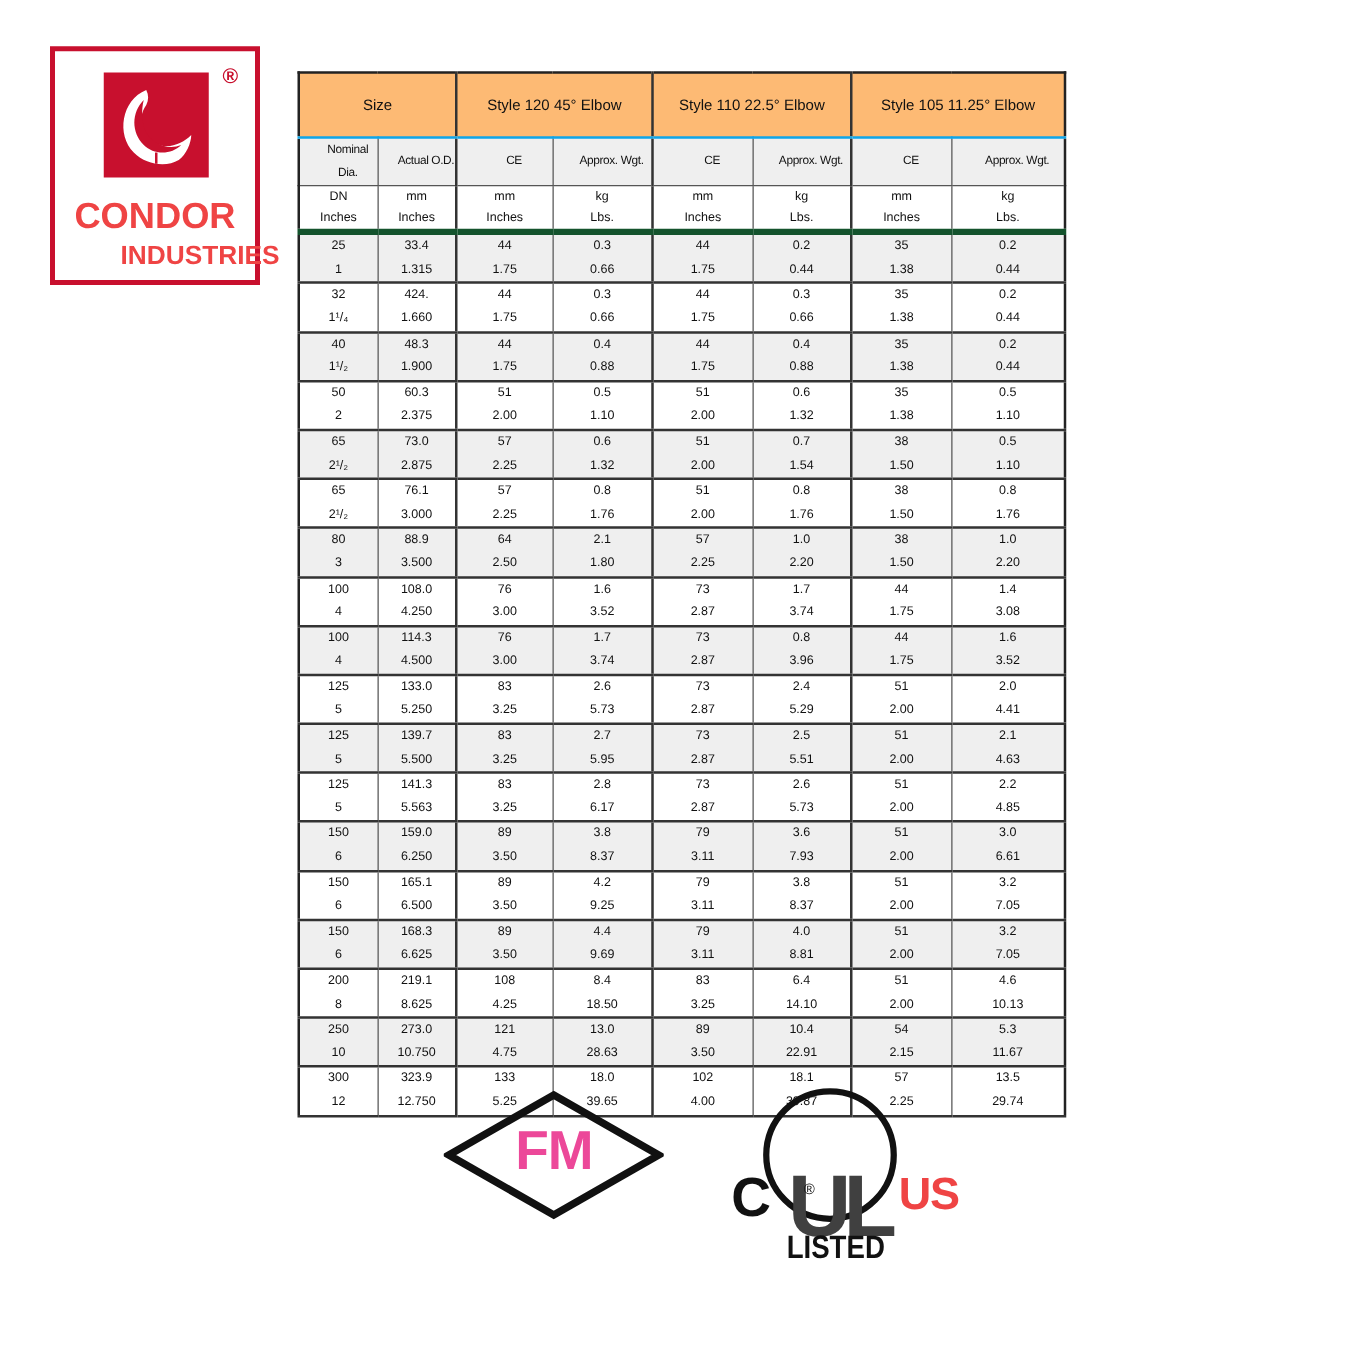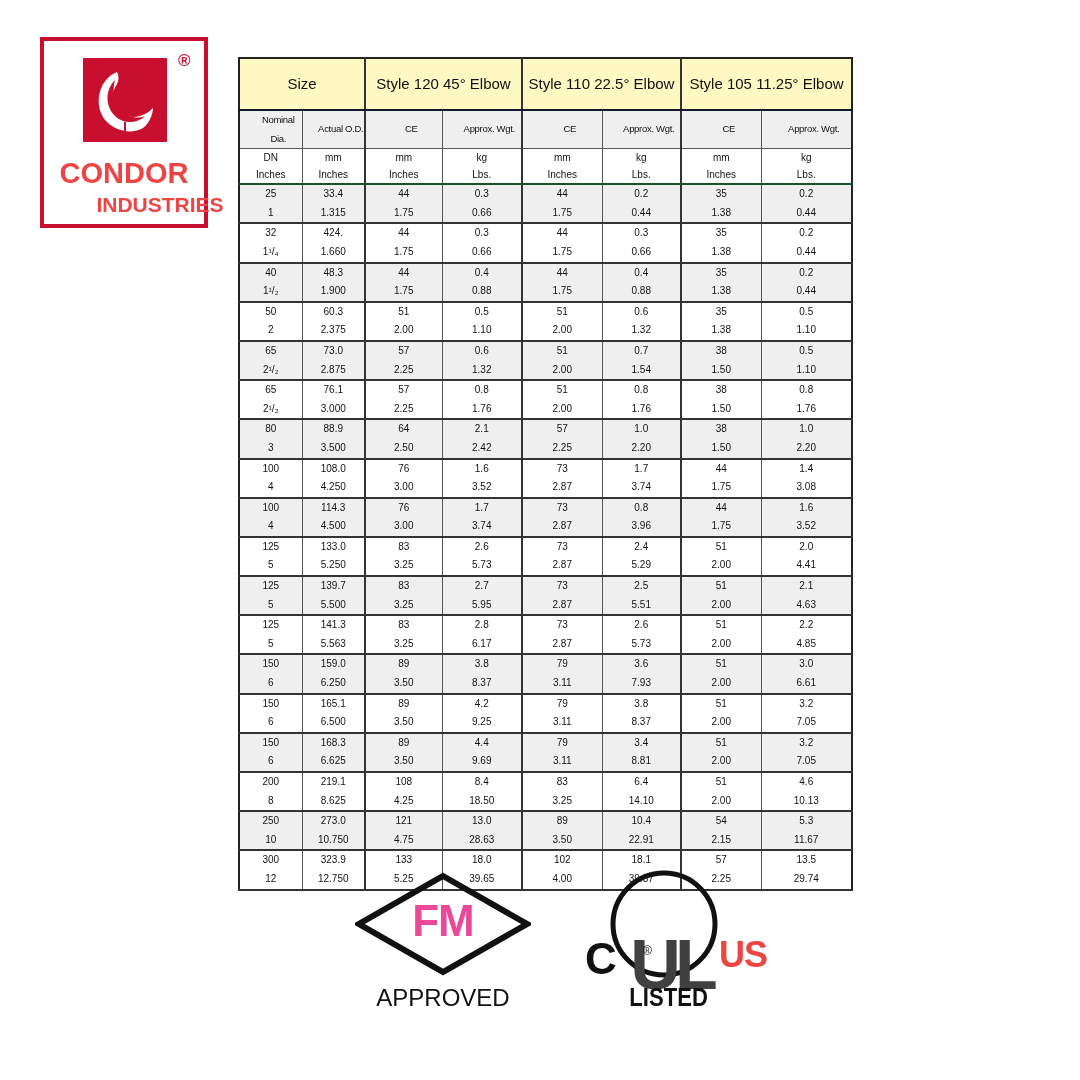--- a/index.html
+++ b/index.html
@@ -10,23 +10,23 @@
   .logo-mark { position: absolute; left: 39px; top: 17px; width: 84px; height: 84px; background: #c8102e; }
   .logo-mark svg { position: absolute; left: 0; top: 0; }
   .logo-reg { position: absolute; left: 134px; top: 10px; font-size: 17px; color: #c8102e; font-weight: bold; }
   .logo-name { position: absolute; left: 0; width: 100%; text-align: center; color: #ef4444; font-weight: bold; }
   .logo-name.l1 { top: 116px; font-size: 29px; letter-spacing: 0px; }
   .logo-name.l2 { top: 152px; font-size: 21px; padding-left: 36px; }
 
   
   .spec { position: absolute; left: 238px; top: 57px; border-collapse: collapse; border: 2px solid #222; table-layout: fixed; font-family: "Liberation Sans", "DejaVu Sans", sans-serif; color: #111; }
   .spec td, .spec th { border: 1px solid #555; text-align: center; padding: 0; font-weight: normal; font-size: 10px; line-height: 18.6px; }
-  .spec .h1 th { height: 50px; background: #fef9c3; font-size: 15px; border-bottom: 2px solid #0f172a; }
+  .spec .h1 th { height: 50px; background: #fdba74; font-size: 12px; border-bottom: 2px solid #0ea5e9; }
   .spec .h2 th { height: 29px; background: #efefef; font-size: 9.5px; letter-spacing: -0.3px; border-bottom: 1px solid #555; padding-left: 15px; }
-  .spec .h3 td { height: 34px; background: #fff; font-size: 10px; line-height: 17px; border-bottom: 2px solid #14532d; }
+  .spec .h3 td { height: 34px; background: #fff; font-size: 10px; line-height: 17px; border-bottom: 5px solid #14532d; }
   .spec tbody.data tr td { height: 37.2px; border-bottom: 2px solid #333; }
   .spec tbody.data tr.shaded td { background: #efefef; }
   .spec tbody.data tr.plain td { background: #ffffff; }
   .spec .group-l { border-left: 2px solid #333; }
   .cell-line { display: block; }
 
   
   .fm { position: absolute; left: 355px; top: 872px; width: 176px; height: 140px; }
   .fm-label { position: absolute; left: 0; top: 112px; width: 176px; text-align: center; font-size: 24px; color: #111; font-weight: normal; letter-spacing: 0px; }
   .fm svg { position: absolute; left: 0; top: 0; }
@@ -332,21 +332,21 @@
         <td>
           <span class="cell-line">88.9</span>
           <span class="cell-line">3.500</span>
         </td>
         <td class="group-l">
           <span class="cell-line">64</span>
           <span class="cell-line">2.50</span>
         </td>
         <td>
           <span class="cell-line">2.1</span>
-          <span class="cell-line">2.42</span>
+          <span class="cell-line">1.80</span>
         </td>
         <td class="group-l">
           <span class="cell-line">57</span>
           <span class="cell-line">2.25</span>
         </td>
         <td>
           <span class="cell-line">1.0</span>
           <span class="cell-line">2.20</span>
         </td>
         <td class="group-l">
@@ -611,21 +611,21 @@
         </td>
         <td>
           <span class="cell-line">4.4</span>
           <span class="cell-line">9.69</span>
         </td>
         <td class="group-l">
           <span class="cell-line">79</span>
           <span class="cell-line">3.11</span>
         </td>
         <td>
-          <span class="cell-line">3.4</span>
+          <span class="cell-line">4.0</span>
           <span class="cell-line">8.81</span>
         </td>
         <td class="group-l">
           <span class="cell-line">51</span>
           <span class="cell-line">2.00</span>
         </td>
         <td>
           <span class="cell-line">3.2</span>
           <span class="cell-line">7.05</span>
         </td>
@@ -733,21 +733,20 @@
         </td>
       </tr>
     </tbody>
 </table>
 
 <div class="fm">
   <svg width="176" height="104" viewBox="0 0 176 104">
     <polygon points="88,4 172,52 88,100 4,52" fill="none" stroke="#111" stroke-width="6"></polygon>
   </svg>
   <div class="fm-text">FM</div>
-  <div class="fm-label">APPROVED</div>
 </div>
 
 <div class="ul">
   <svg width="190" height="120" viewBox="0 0 190 120">
     <circle cx="79" cy="56" r="51" fill="none" stroke="#111" stroke-width="5"></circle>
   </svg>
   <span class="ul-c">C</span>
   <div class="ul-ul">UL</div>
   <span class="ul-reg">®</span>
   <span class="ul-us">US</span>

